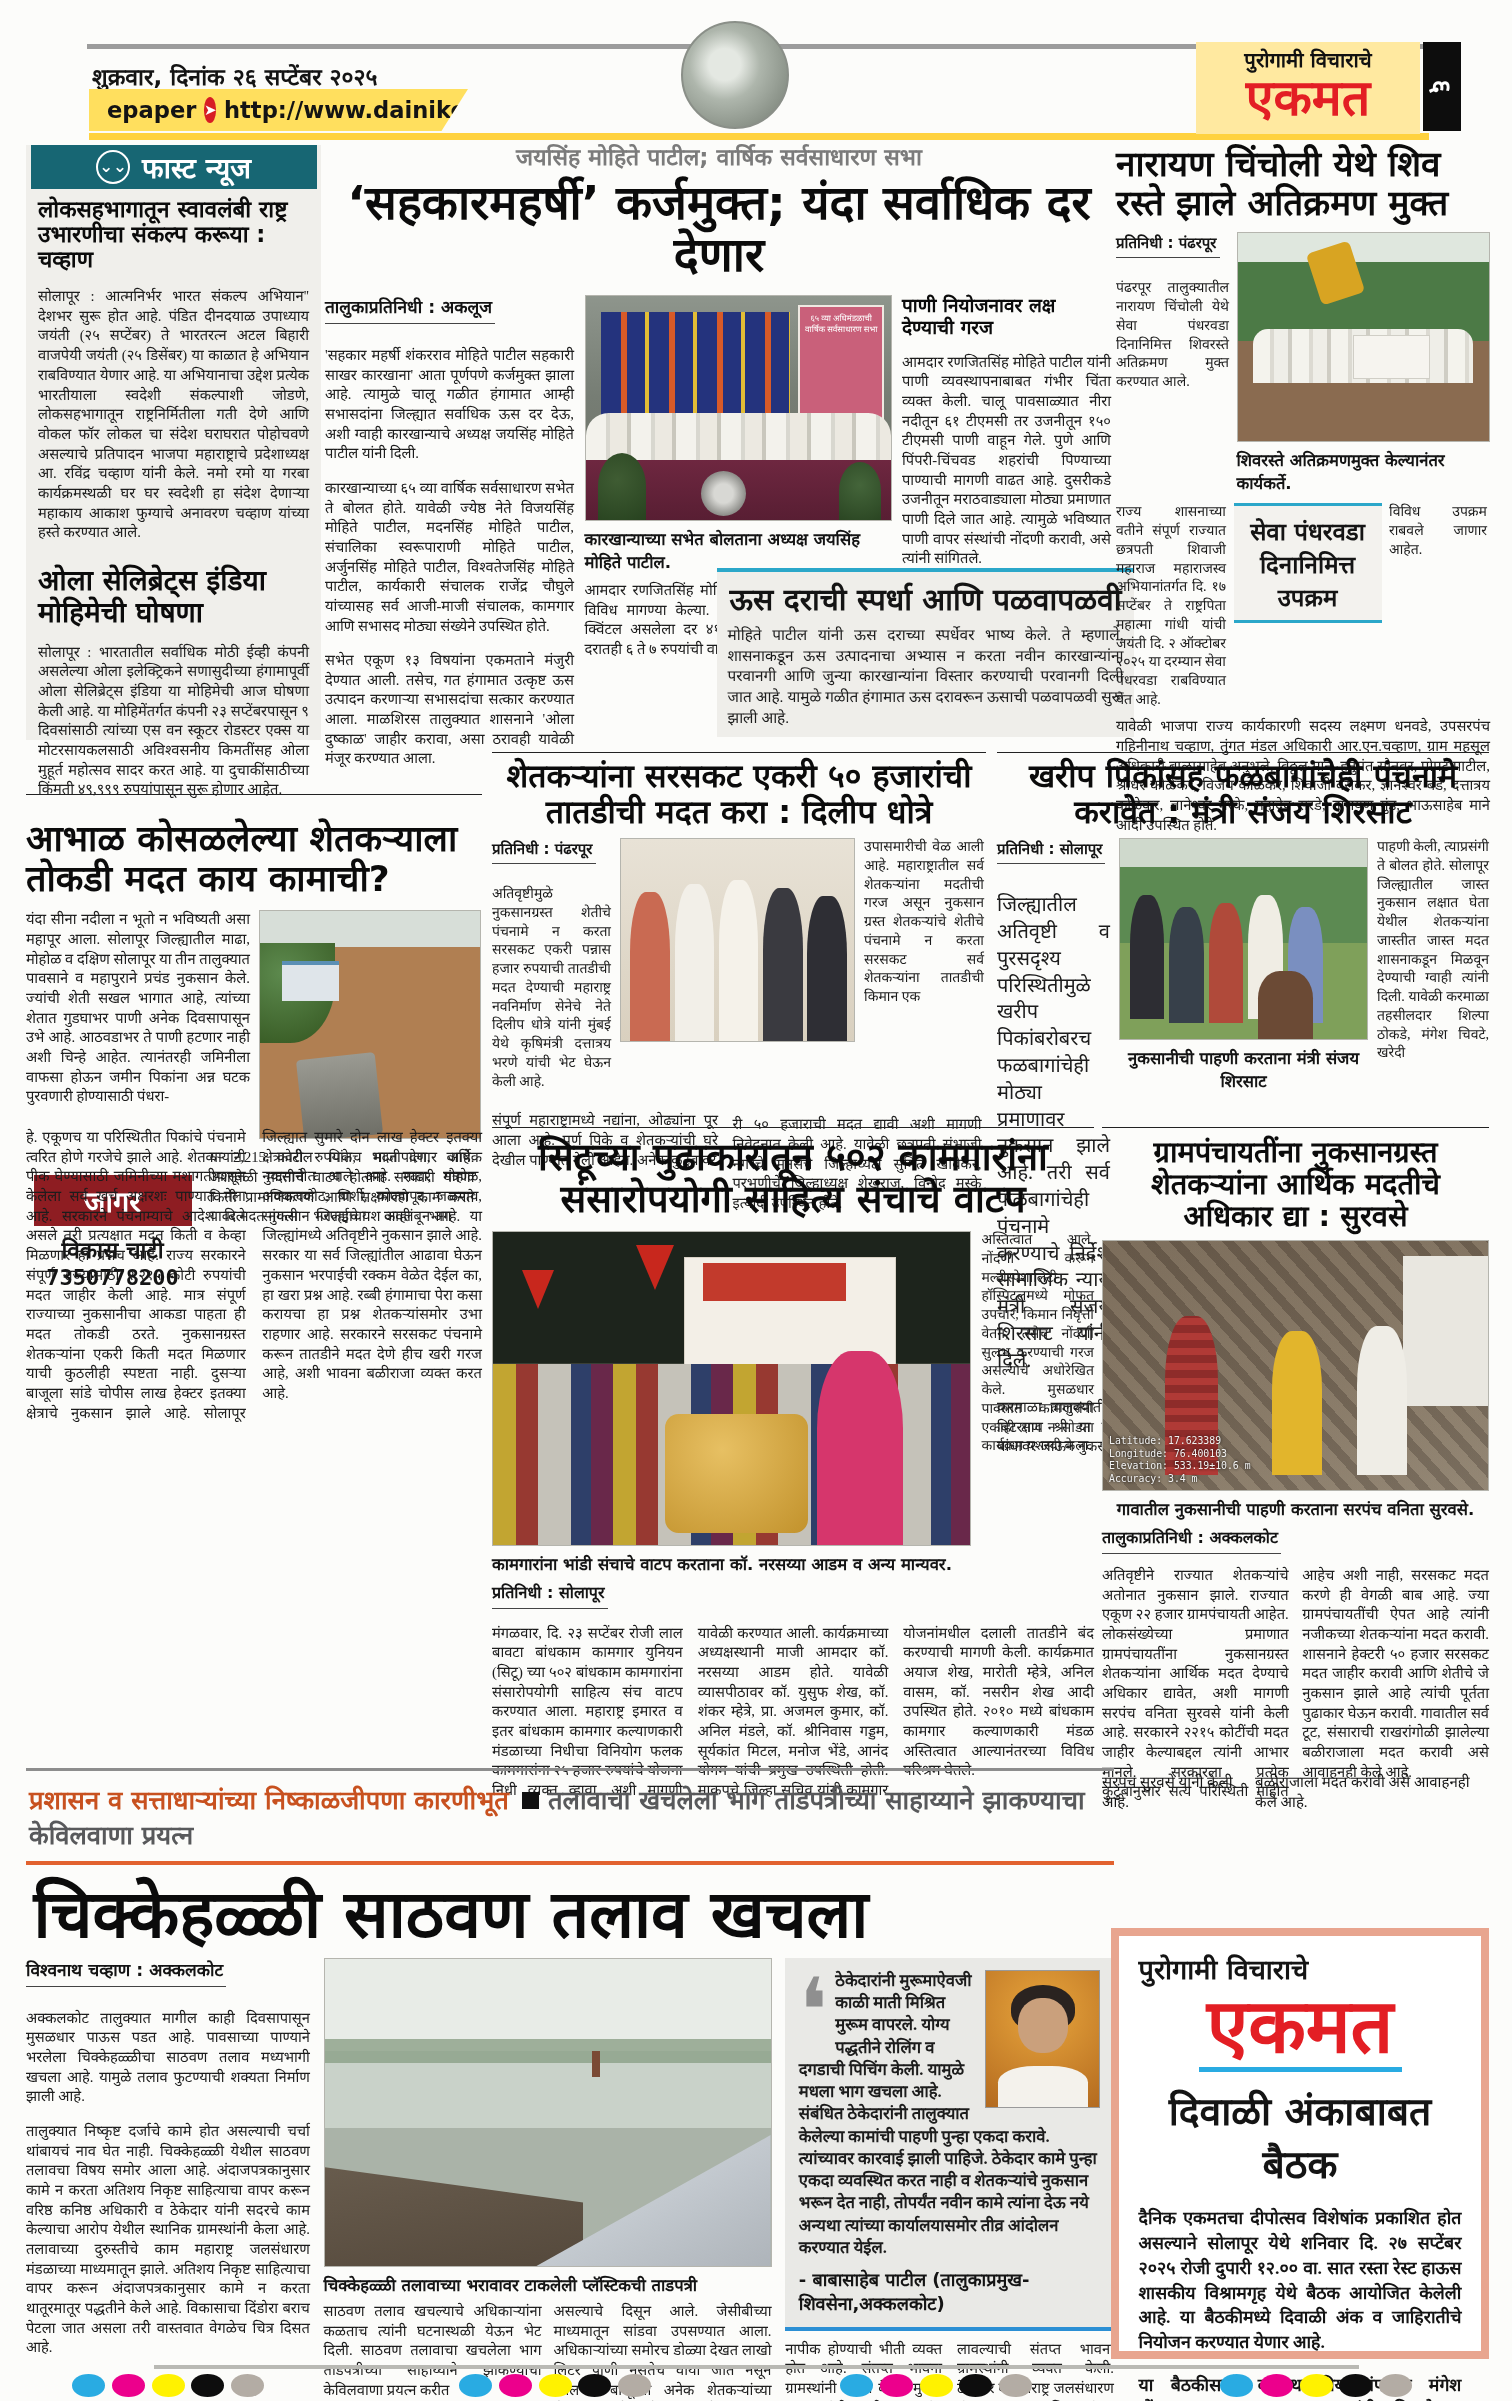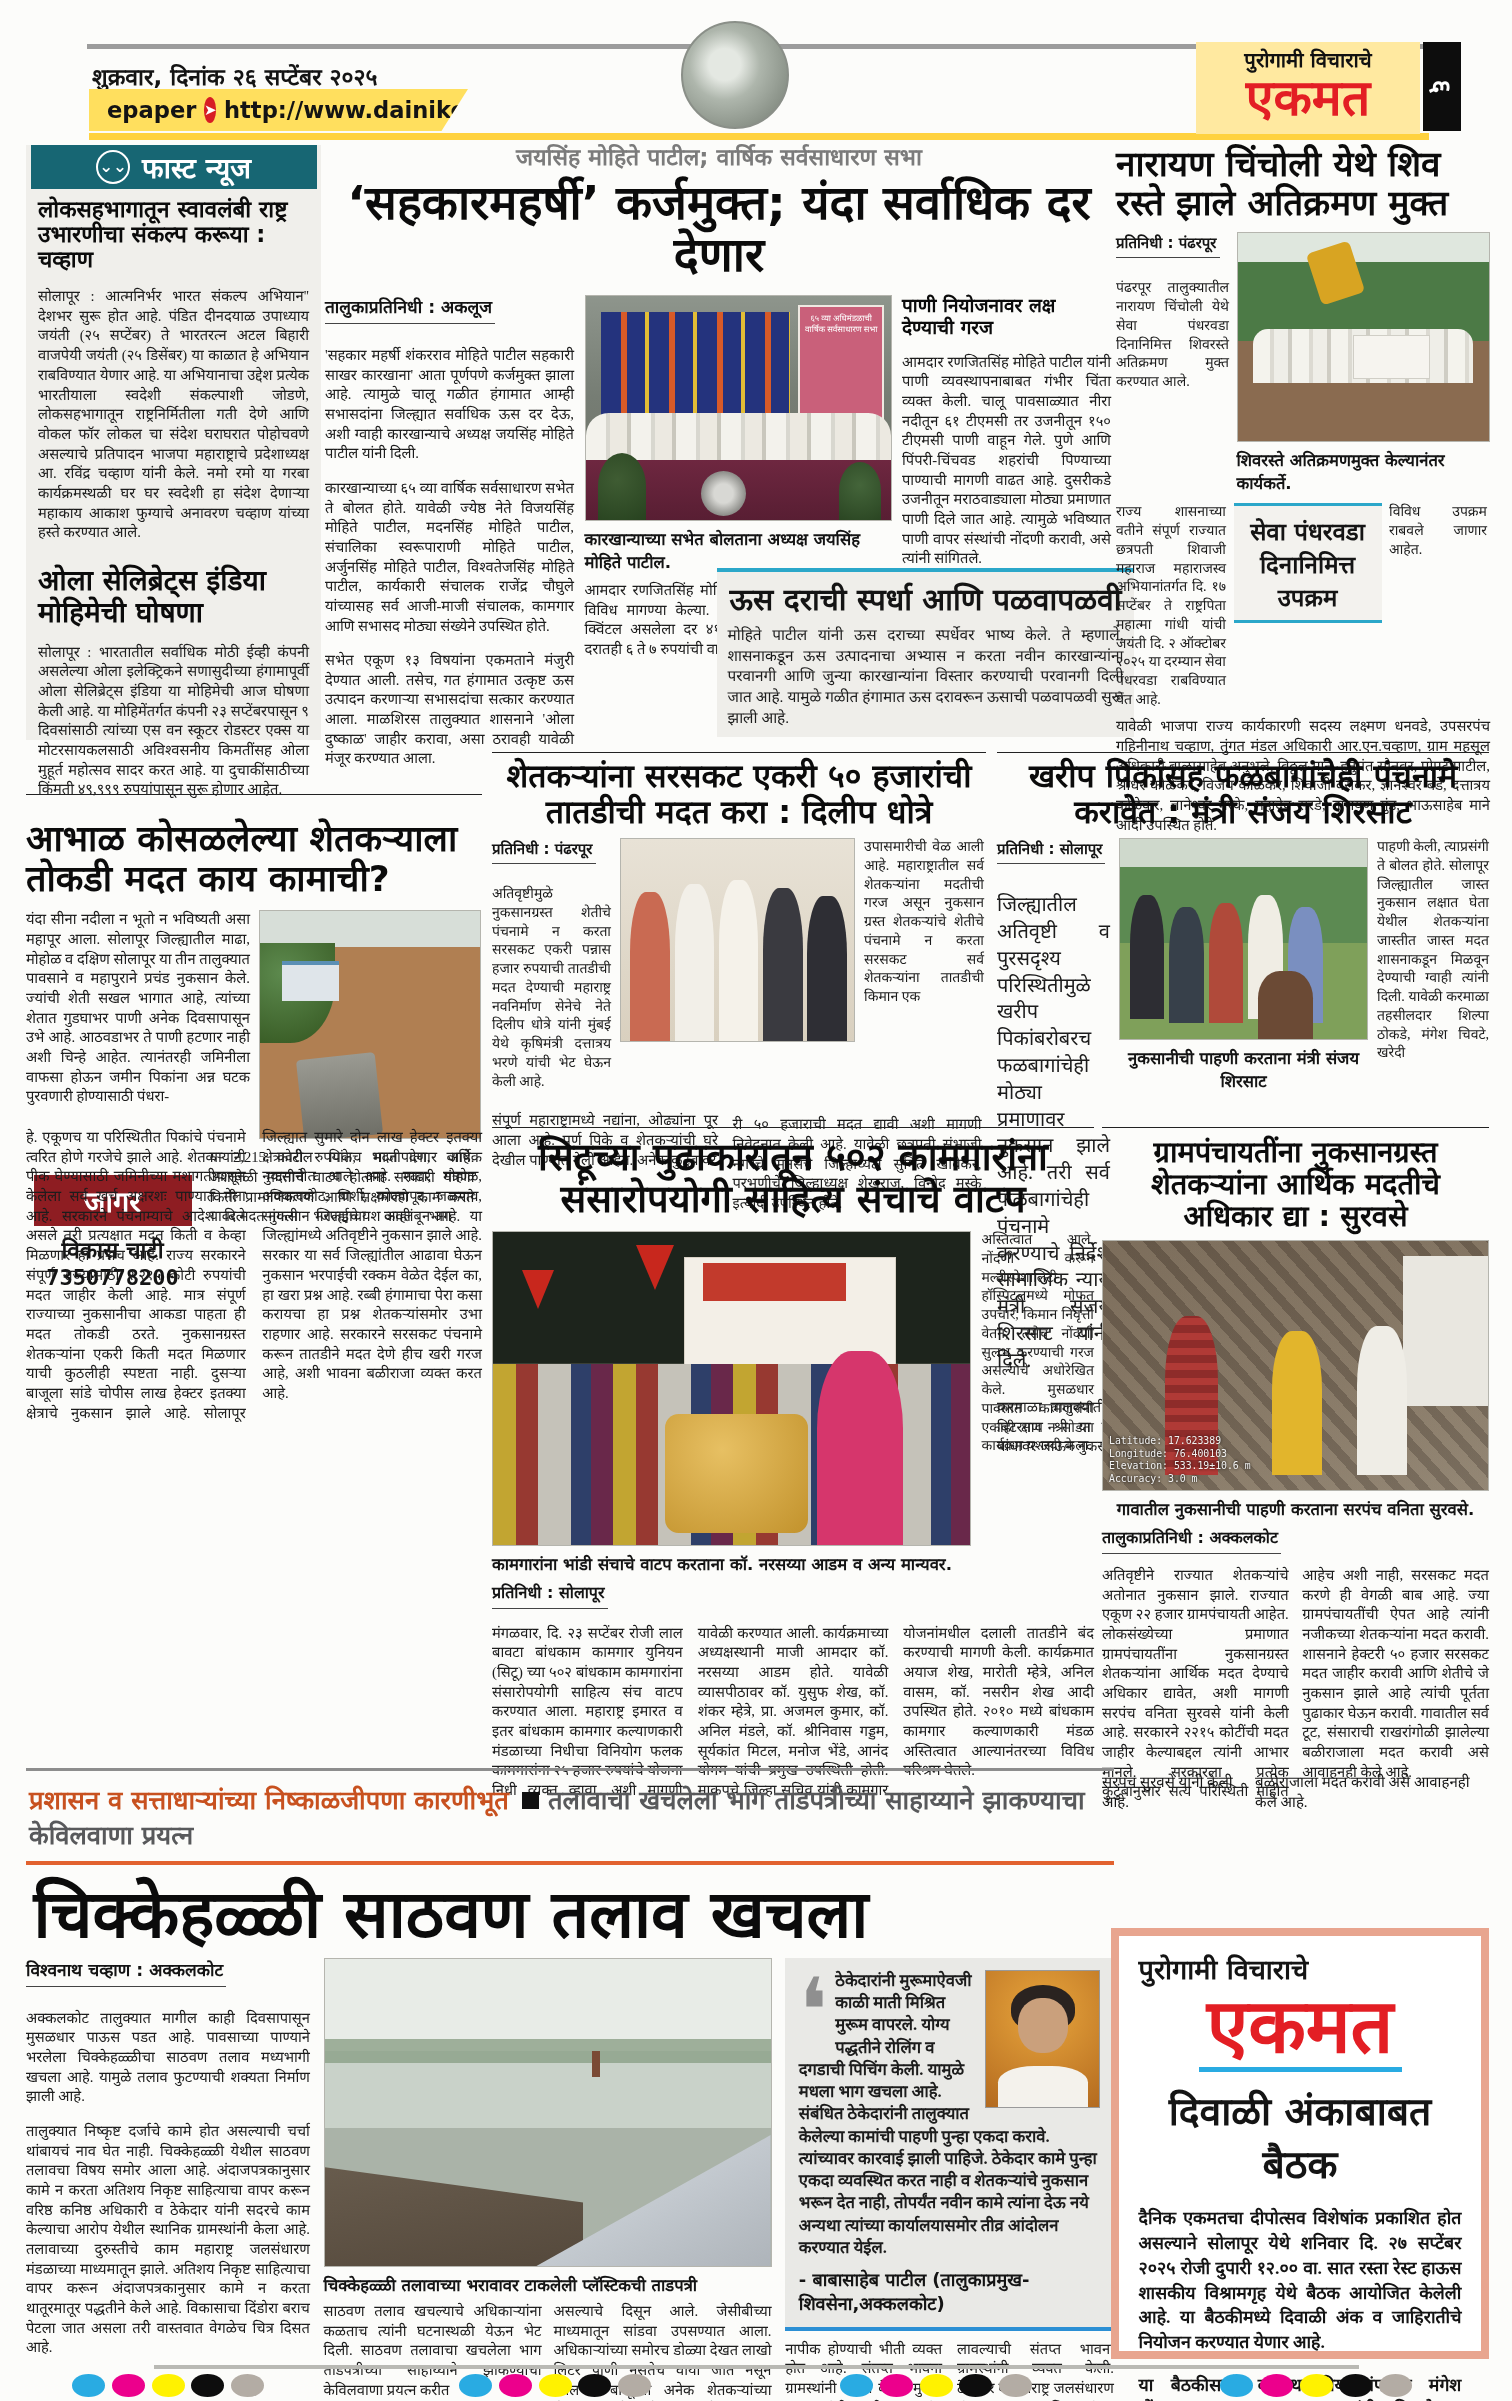--- a/index.html
+++ b/index.html
@@ -309,21 +309,21 @@
       <div class="ph" style="inset:0;background:linear-gradient(160deg,#7a6a58,#8c7d6a 60%,#9b8e7c);"></div>
       <div class="ph" style="inset:0;background:repeating-linear-gradient(48deg,rgba(60,50,40,0.35) 0 9px,rgba(130,118,100,0.3) 9px 19.6px);"></div>
       <div class="ph" style="right:0;top:6%;width:22%;height:60%;background:#e9e7e0;"></div>
       <div class="ph" style="left:16%;bottom:6%;width:14%;height:64%;background:repeating-linear-gradient(0deg,#b03a36 0 7.5px,#8e2c2a 7.5px 15px);border-radius:40% 40% 0 0;"></div>
       <div class="ph" style="left:44%;bottom:6%;width:13%;height:58%;background:#e2b52c;border-radius:40% 40% 0 0;"></div>
       <div class="ph" style="left:66%;bottom:6%;width:13%;height:60%;background:#efede6;border-radius:40% 40% 0 0;"></div>
       <div class="gps">
         <div>Latitude: 17.623389</div>
         <div>Longitude: 76.400103</div>
         <div>Elevation: 533.19±10.6 m</div>
-        <div>Accuracy: 3.0 m</div>
+        <div>Accuracy: 3.4 m</div>
       </div>
     </div>
     <div class="caption" style="text-align:center;">गावातील नुकसानीची पाहणी करताना सरपंच वनिता सुरवसे.</div>
     <div style="margin-top:6px;">
       <span class="byline" style="font-size:16px;">तालुकाप्रतिनिधी : अक्कलकोट</span>
       <div class="sur-cols body-text">अतिवृष्टीने राज्यात शेतकऱ्यांचे अतोनात नुकसान झाले. राज्यात एकूण २२ हजार ग्रामपंचायती आहेत. लोकसंख्येच्या प्रमाणात ग्रामपंचायतींना नुकसानग्रस्त शेतकऱ्यांना आर्थिक मदत देण्याचे अधिकार द्यावेत, अशी मागणी सरपंच वनिता सुरवसे यांनी केली आहे. सरकारने २२१५ कोटींची मदत जाहीर केल्याबद्दल त्यांनी आभार मानले. सरकारला प्रत्येक कुटुंबानुसार सत्य परिस्थिती माहीत आहेच अशी नाही, सरसकट मदत करणे ही वेगळी बाब आहे. ज्या ग्रामपंचायतींची ऐपत आहे त्यांनी नजीकच्या शेतकऱ्यांना मदत करावी. शासनाने हेक्टरी ५० हजार सरसकट मदत जाहीर करावी आणि शेतीचे जे नुकसान झाले आहे त्यांची पूर्तता पुढाकार घेऊन करावी. गावातील सर्व टूट, संसाराची राखरांगोळी झालेल्या बळीराजाला मदत करावी असे आवाहनही केले आहे.</div>
     </div>
   </section>
   <div class="abs" id="survasetail">
     <span>सरपंच सुरवसे यांनी केली आहे.</span>

